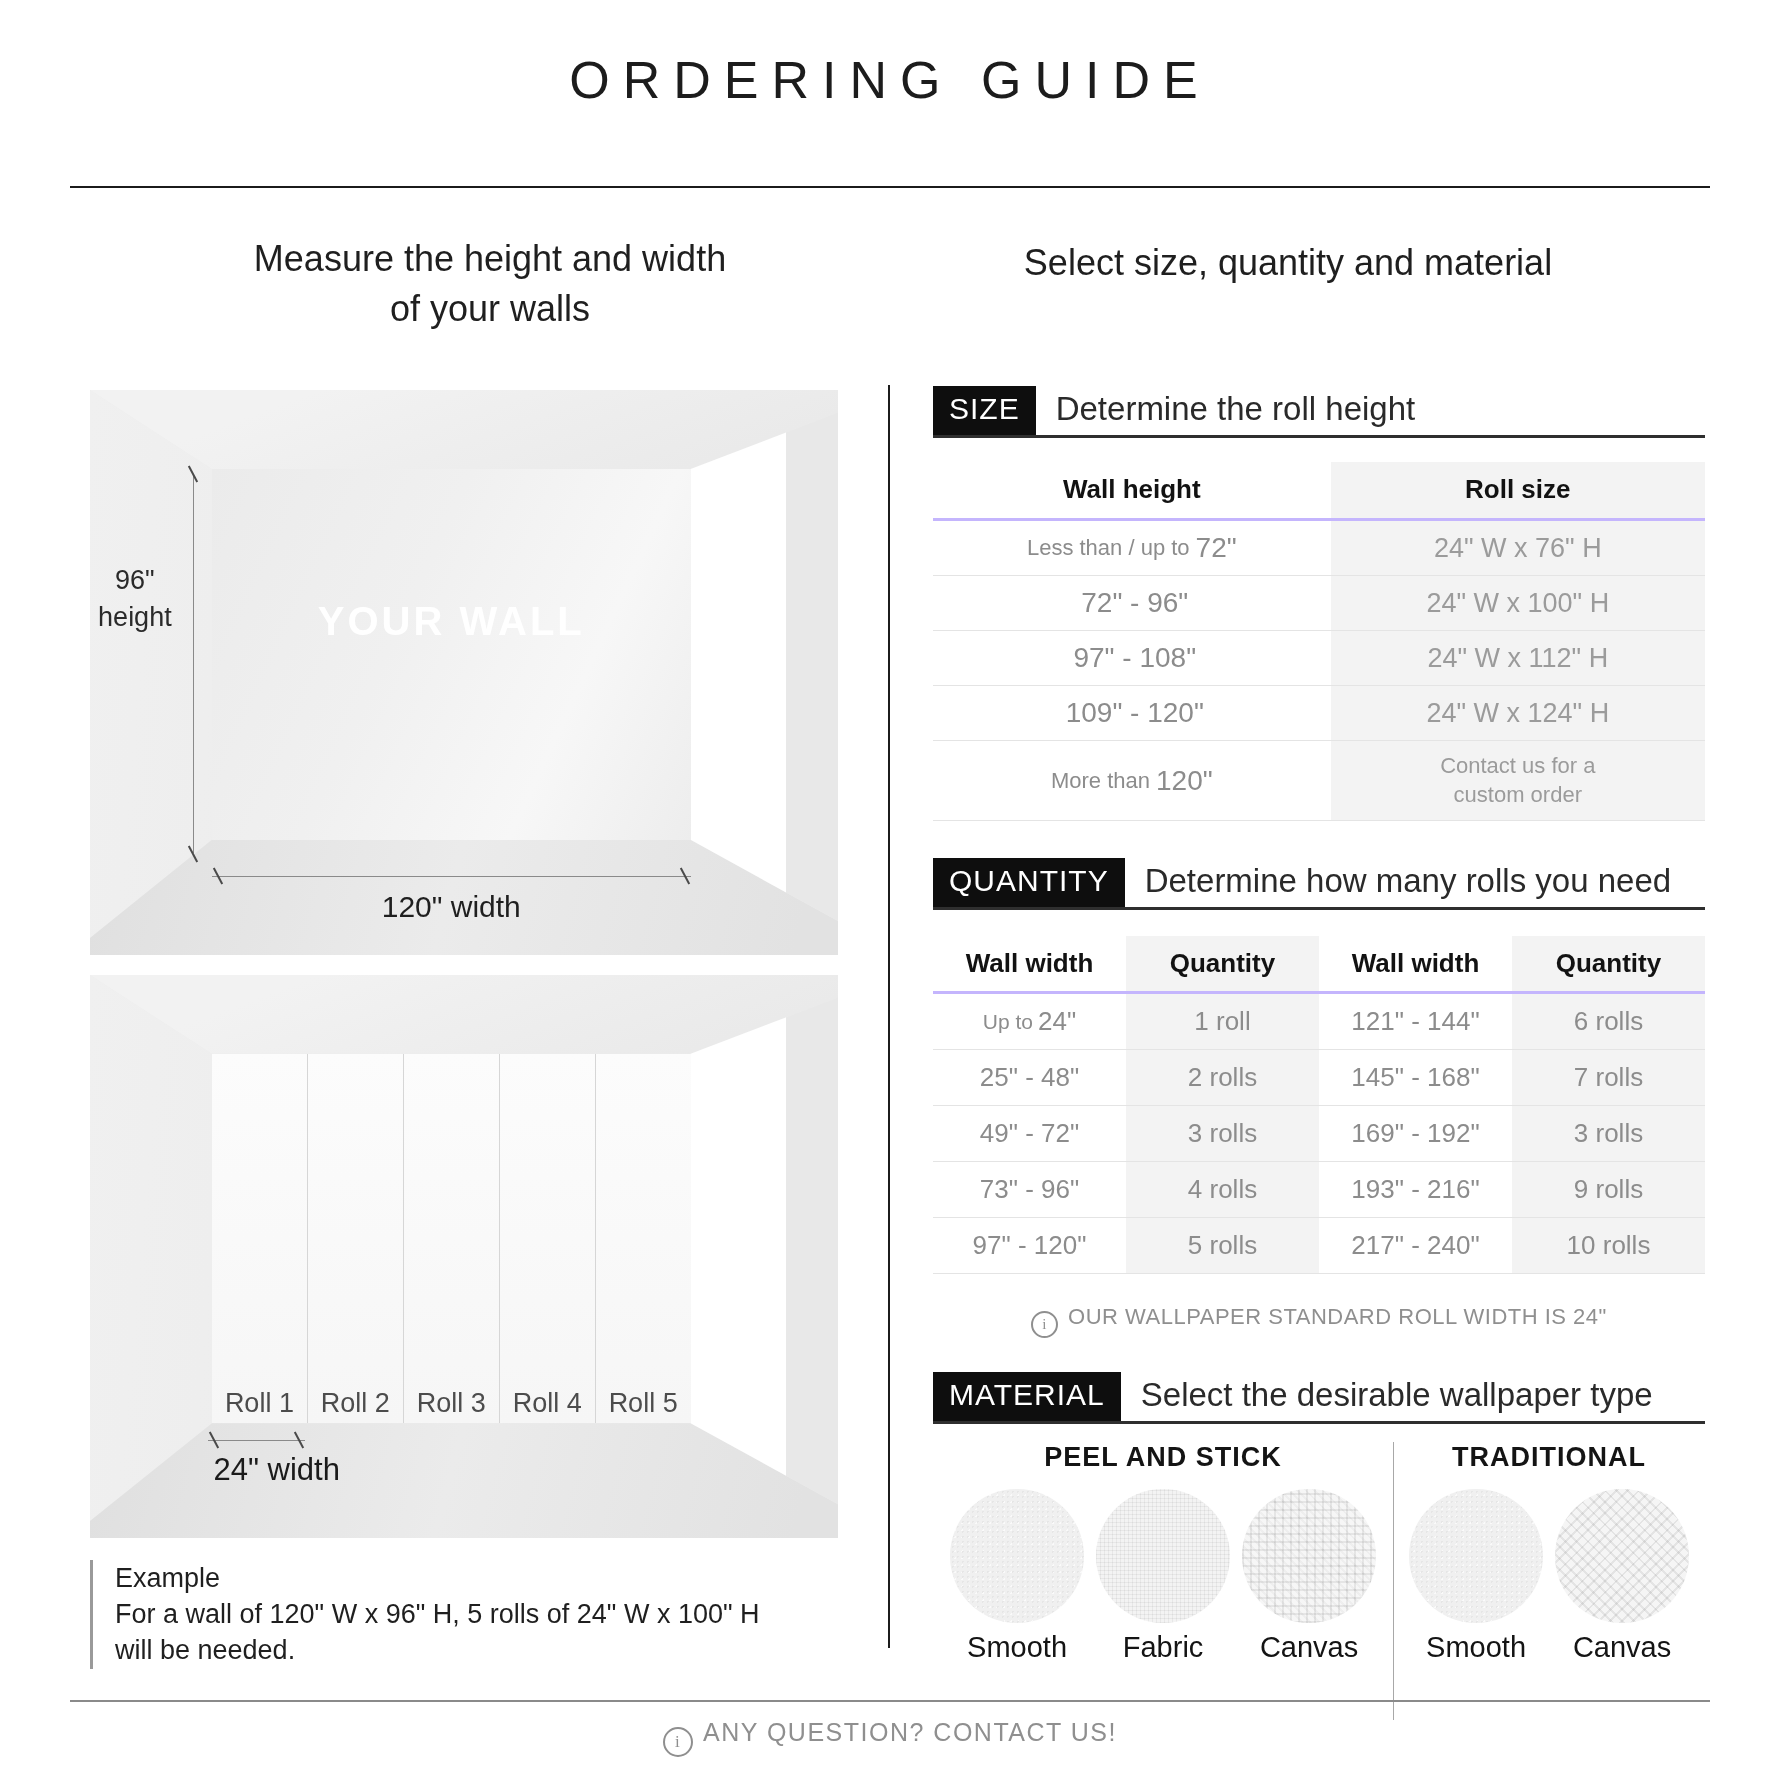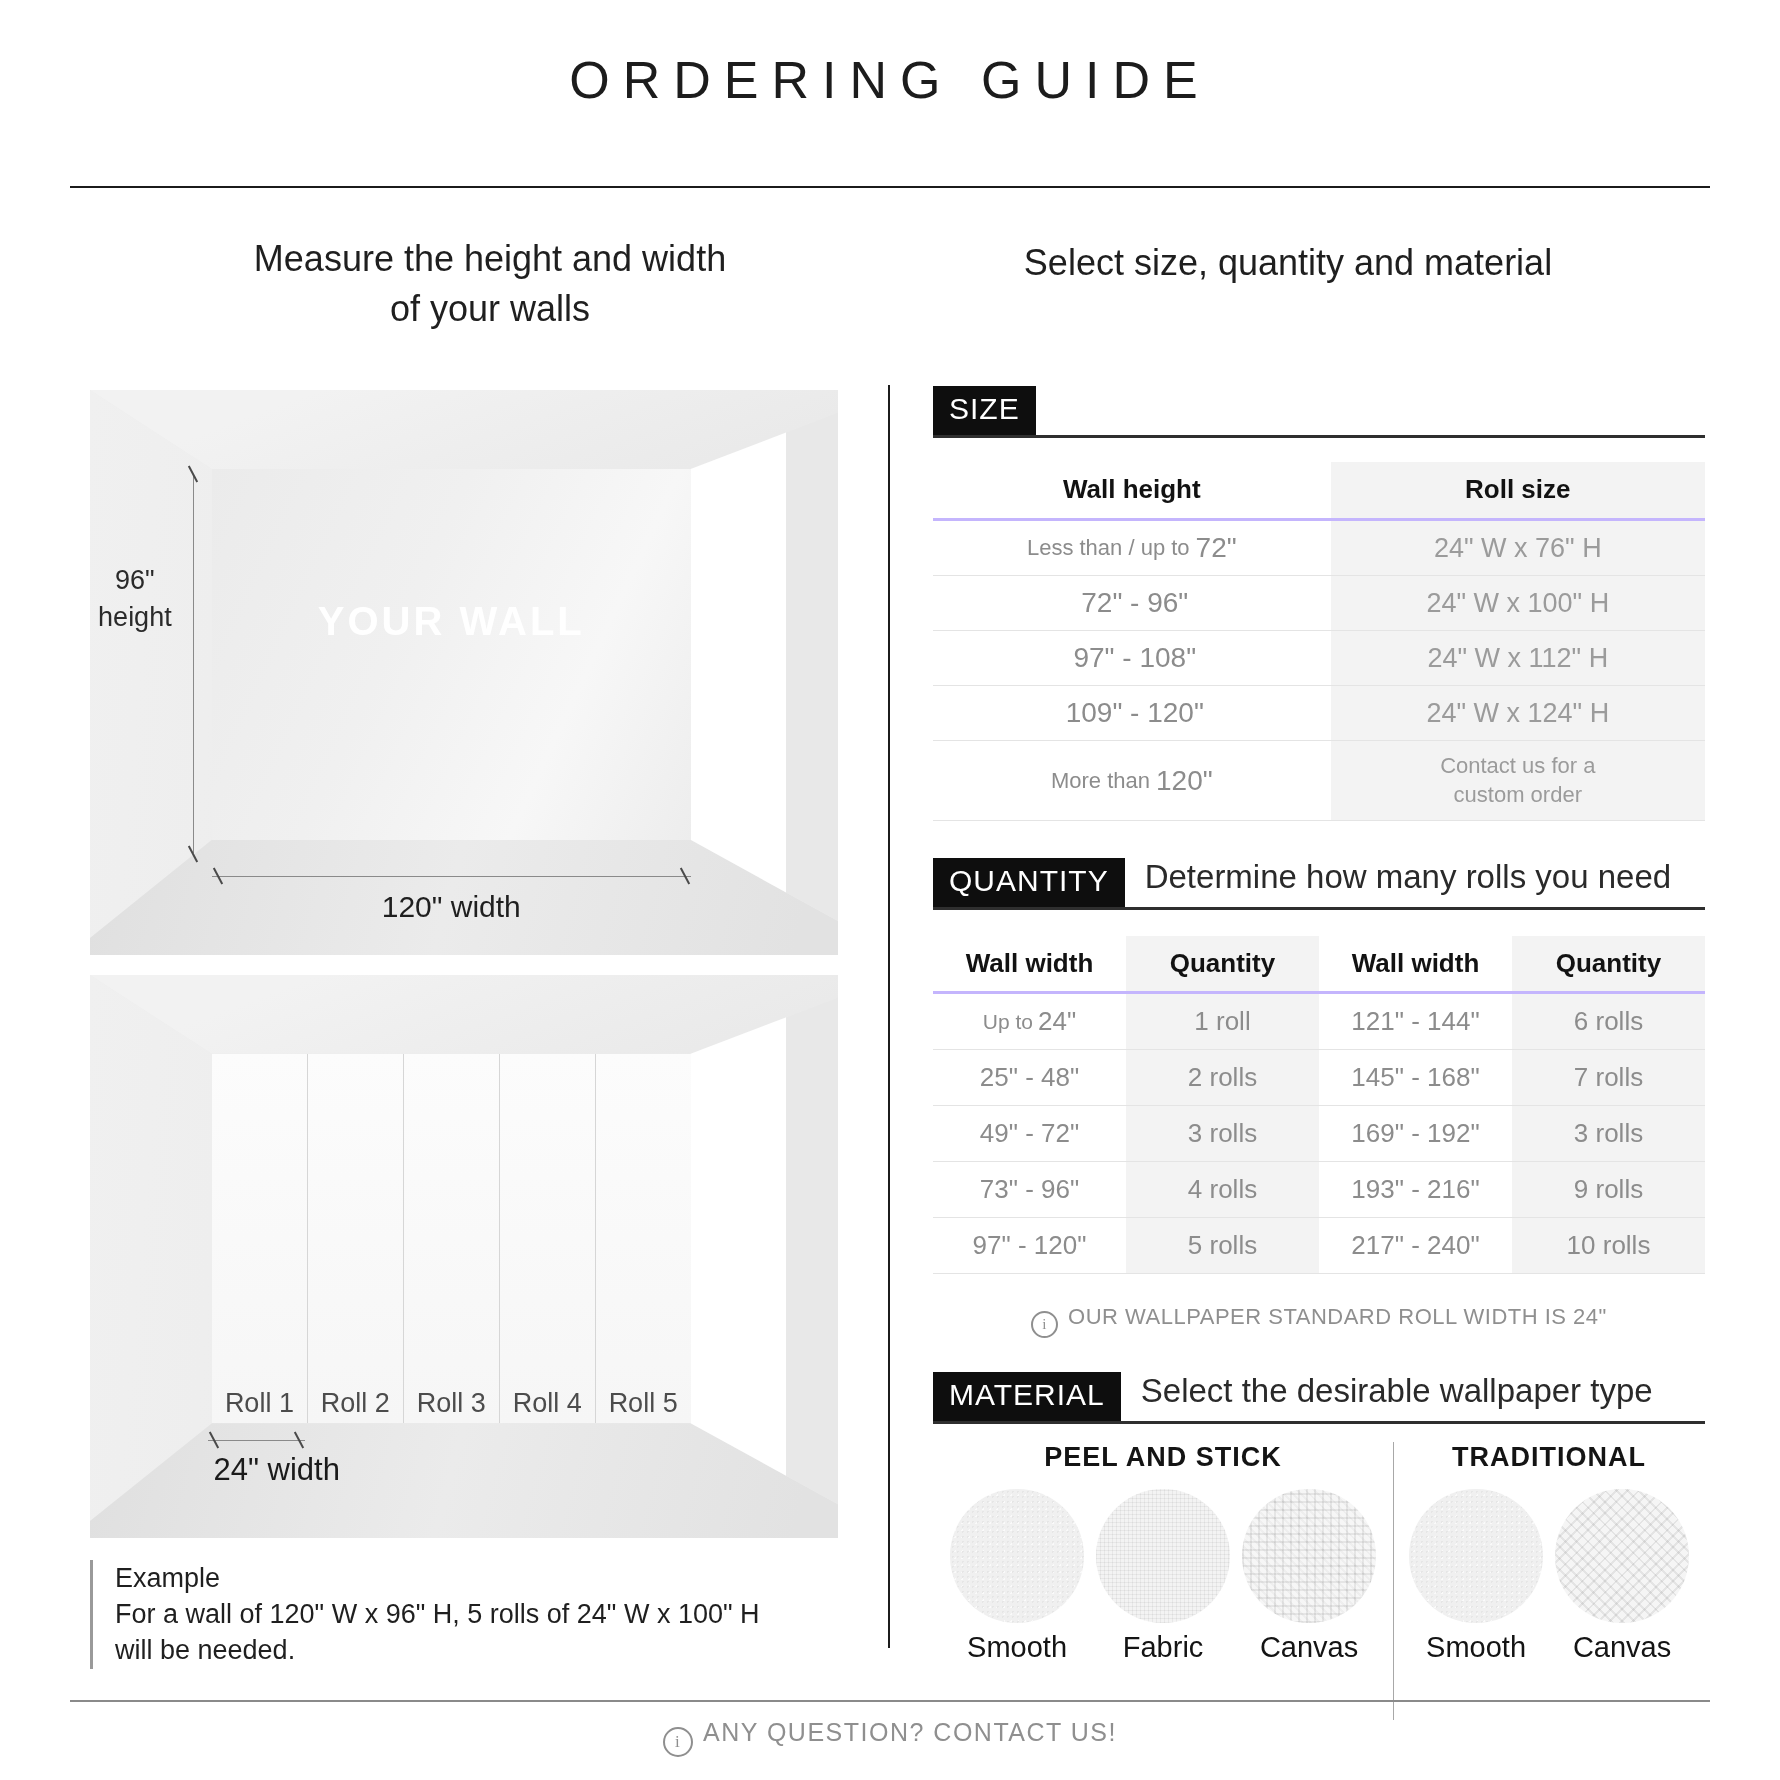--- a/index.html
+++ b/index.html
@@ -70,21 +70,21 @@
      padding-left:22px;font-size:27px;line-height:1.34;color:#1f1f1f;}
 
   
   .v-divider{position:absolute;left:888px;top:385px;height:1263px;width:2px;background:#1c1c1c;}
 
   
   .section{position:absolute;left:933px;width:772px;}
   .sec-size{top:386px;}
   .sec-quantity{top:858px;}
   .sec-material{top:1372px;}
-  .sec-head{display:flex;align-items:flex-start;border-bottom:3px solid #2f2f2f;}
+  .sec-head{display:flex;align-items:flex-end;border-bottom:3px solid #2f2f2f;}
   .badge{background:#0e0e0e;color:#fff;font-size:30px;letter-spacing:1px;
      padding:6px 16px 9px 16px;white-space:nowrap;}
   .sec-title{font-size:33px;color:#2a2a2a;padding:0 0 7px 20px;white-space:nowrap;}
 
   
   .tbl{display:grid;margin-top:24px;}
   .size-tbl{grid-template-columns:51.5% 48.5%;}
   .qty-tbl{grid-template-columns:25% 25% 25% 25%;margin-top:26px;}
   .cell{display:flex;align-items:center;justify-content:center;text-align:center;
      padding:11px 4px;border-bottom:1px solid #e4e4e4;color:#8c8c8c;}
@@ -197,20 +197,21 @@
     <div>Example</div>
     <div>For a wall of 120" W x 96" H, 5 rolls of 24" W x 100" H</div>
     <div>will be needed.</div>
   </div>
 
   <div class="v-divider"></div>
 
   <div class="section sec-size">
     <div class="sec-head">
       <span class="badge">SIZE</span>
+      <span class="sec-title">Determine the roll height</span>
     </div>
     <div class="tbl size-tbl">
       <div class="cell th">Wall height</div>
       <div class="cell th alt">Roll size</div>
 
       <div class="cell">
           <span class="sm">Less than / up to </span>
           <span class="lg">72"</span>
         </div>
       <div class="cell alt">

